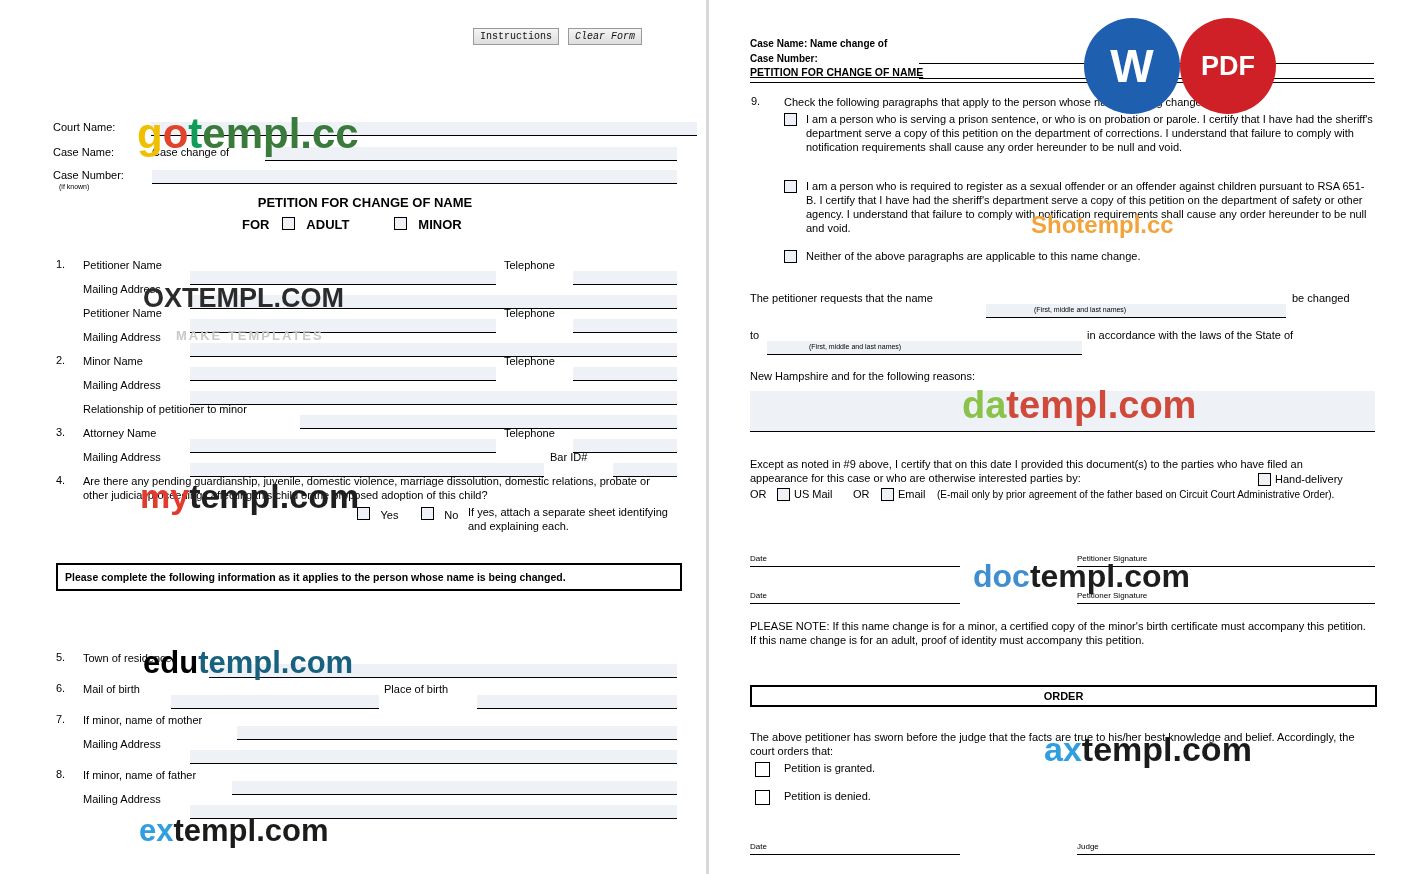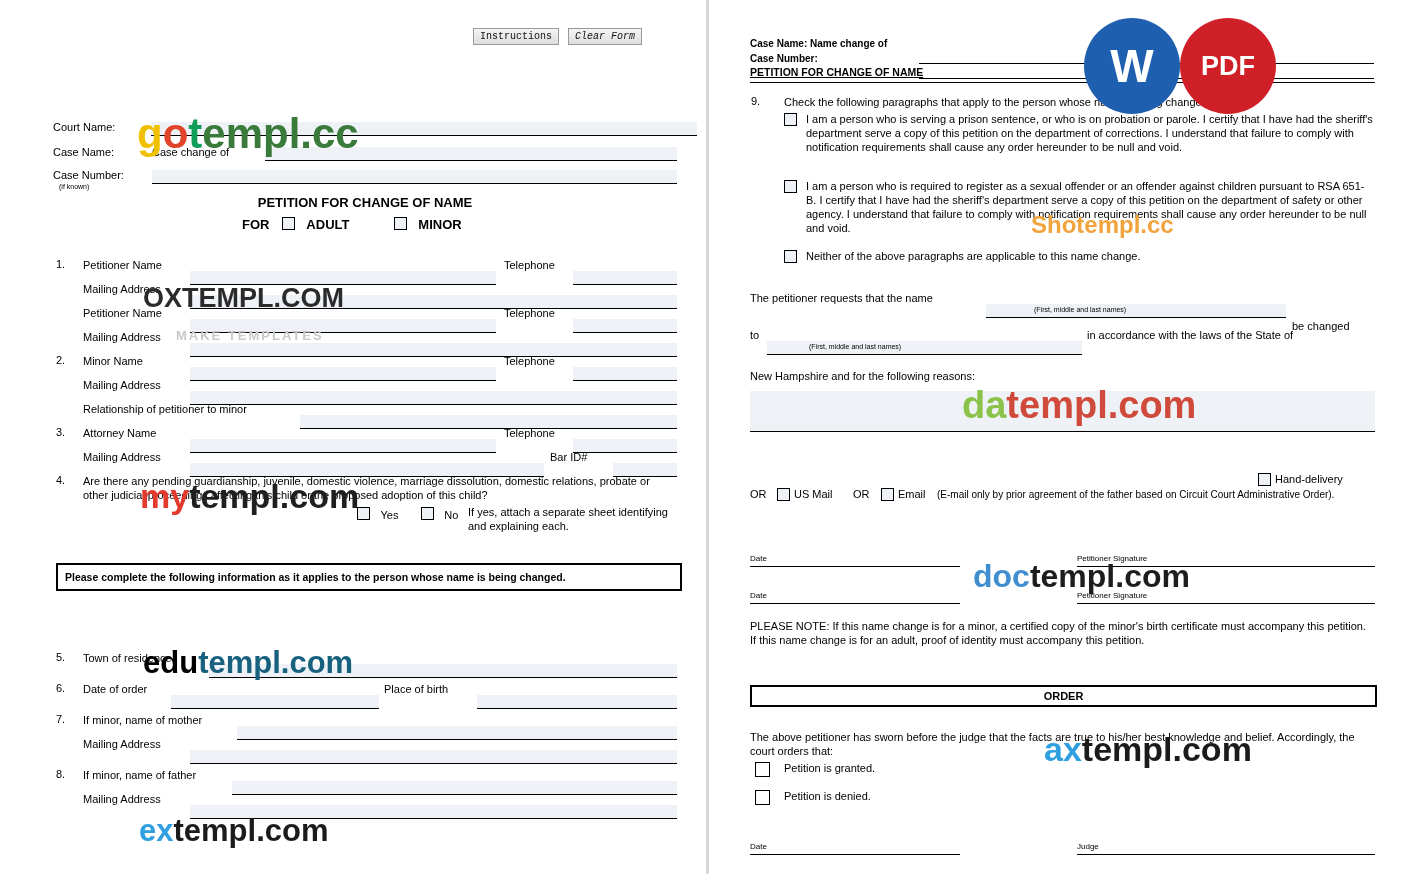--- a/index.html
+++ b/index.html
@@ -201,21 +201,21 @@
   </div>
   <div class="txt" style="left:456px;top:505px;width:210px;">If yes, attach a separate sheet identifying and explaining each.</div>
 
   <div class="row box" style="left:44px;top:563px;width:608px;">Please complete the following information as it applies to the person whose name is being changed.</div>
 
   <div class="num" style="left:44px;top:651px;">5.</div>
   <div class="txt" style="left:71px;top:651px;">Town of residence</div>
   <div class="row fld" style="left:197px;top:664px;width:468px;"></div>
 
   <div class="num" style="left:44px;top:682px;">6.</div>
-  <div class="txt" style="left:71px;top:682px;">Date of order</div>
+  <div class="txt" style="left:71px;top:682px;">Mail of birth</div>
   <div class="row fld" style="left:159px;top:695px;width:208px;"></div>
   <div class="txt" style="left:372px;top:682px;">Place of birth</div>
   <div class="row fld" style="left:465px;top:695px;width:200px;"></div>
 
   <div class="num" style="left:44px;top:713px;">7.</div>
   <div class="txt" style="left:71px;top:713px;">If minor, name of mother</div>
   <div class="row fld" style="left:225px;top:726px;width:440px;"></div>
 
   <div class="txt" style="left:71px;top:737px;">Mailing Address</div>
   <div class="row fld" style="left:178px;top:750px;width:487px;"></div>
@@ -249,30 +249,31 @@
 
   <div class="row cbx" style="left:75px;top:180px;"></div>
   <div class="txt" style="left:97px;top:179px;width:568px;">I am a person who is required to register as a sexual offender or an offender against children pursuant to RSA 651-B.  I certify that I have had the sheriff's department serve a copy of this petition on the department of safety or other agency.  I understand that failure to comply with notification requirements shall cause any order hereunder to be null and void.</div>
 
   <div class="row cbx" style="left:75px;top:250px;"></div>
   <div class="txt" style="left:97px;top:249px;width:568px;">Neither of the above paragraphs are applicable to this name change.</div>
 
   <div class="txt" style="left:41px;top:291px;">The petitioner requests that the name</div>
   <div class="row fld" style="left:277px;top:304px;width:300px;"></div>
   <div class="row tiny" style="left:325px;top:306px;">(First, middle and last names)</div>
-  <div class="txt" style="left:583px;top:291px;margin-top:28px;">be changed</div>
+  <div class="txt" style="left:583px;top:291px;">be changed</div>
 
   <div class="txt" style="left:41px;top:328px;">to</div>
   <div class="row fld" style="left:58px;top:341px;width:315px;"></div>
   <div class="row tiny" style="left:100px;top:343px;">(First, middle and last names)</div>
   <div class="txt" style="left:378px;top:328px;">in accordance with the laws of the State of</div>
 
   <div class="txt" style="left:41px;top:369px;">New Hampshire and for the following reasons:</div>
   <div class="row fld" style="left:41px;top:391px;width:625px;height:40px;"></div>
 
+  <div class="txt" style="left:41px;top:457px;width:605px;">Except as noted in #9 above, I certify that on this date I provided this document(s) to the parties who have filed an appearance for this case or who are otherwise interested parties by:</div>
   <div class="row cbx" style="left:549px;top:473px;"></div>
   <div class="txt" style="left:566px;top:472px;">Hand-delivery</div>
   <div class="txt" style="left:41px;top:487px;">OR</div>
   <div class="row cbx" style="left:68px;top:488px;"></div>
   <div class="txt" style="left:85px;top:487px;">US Mail</div>
   <div class="txt" style="left:144px;top:487px;">OR</div>
   <div class="row cbx" style="left:172px;top:488px;"></div>
   <div class="txt" style="left:189px;top:487px;">Email</div>
   <div class="txt" style="left:228px;top:488px;width:440px;font-size:10px;">(E-mail only by prior agreement of the father based on Circuit Court Administrative Order).</div>
 

